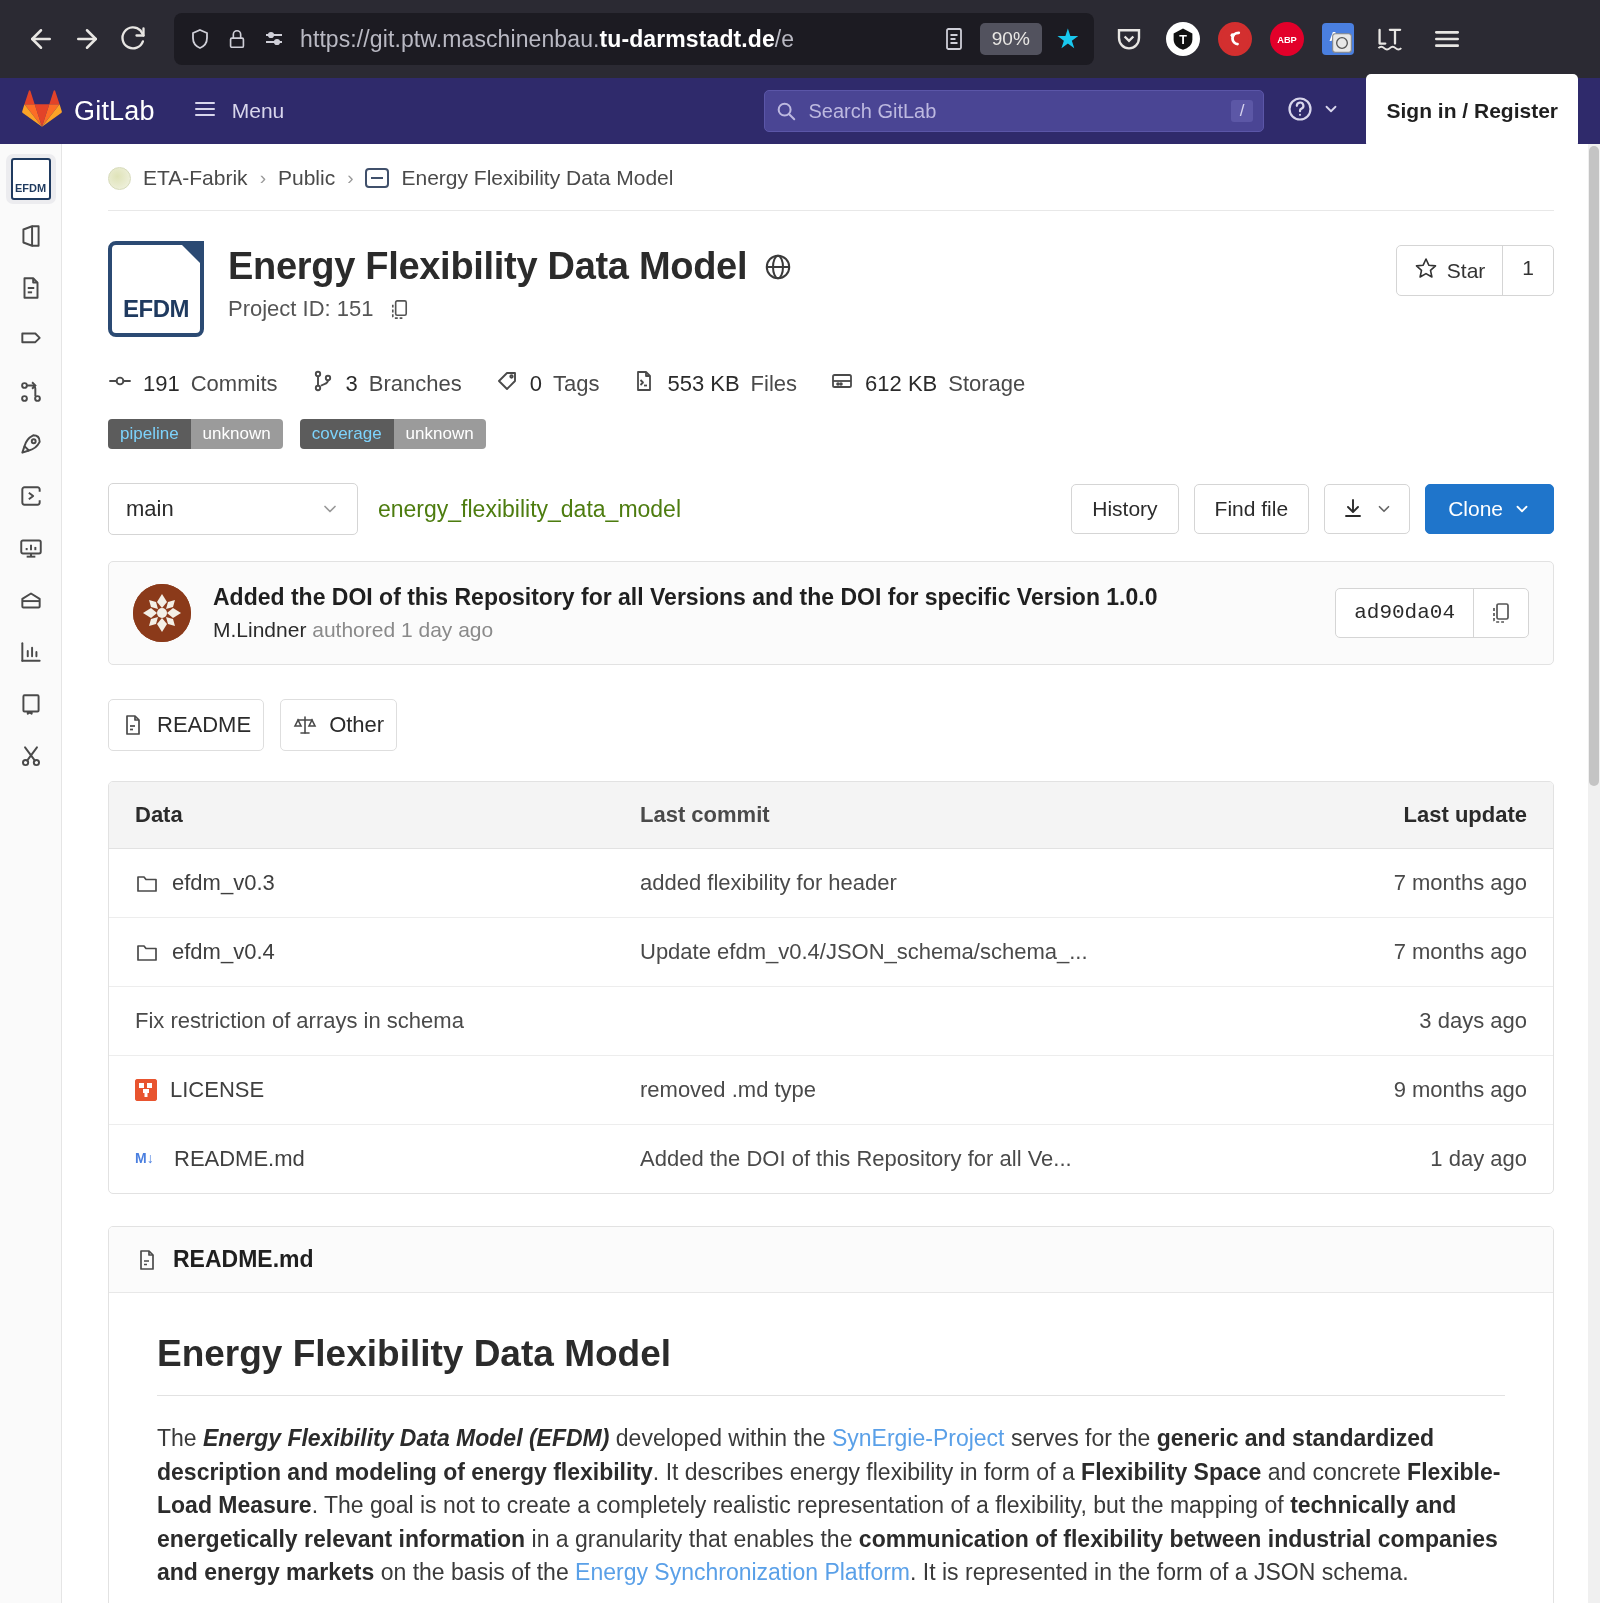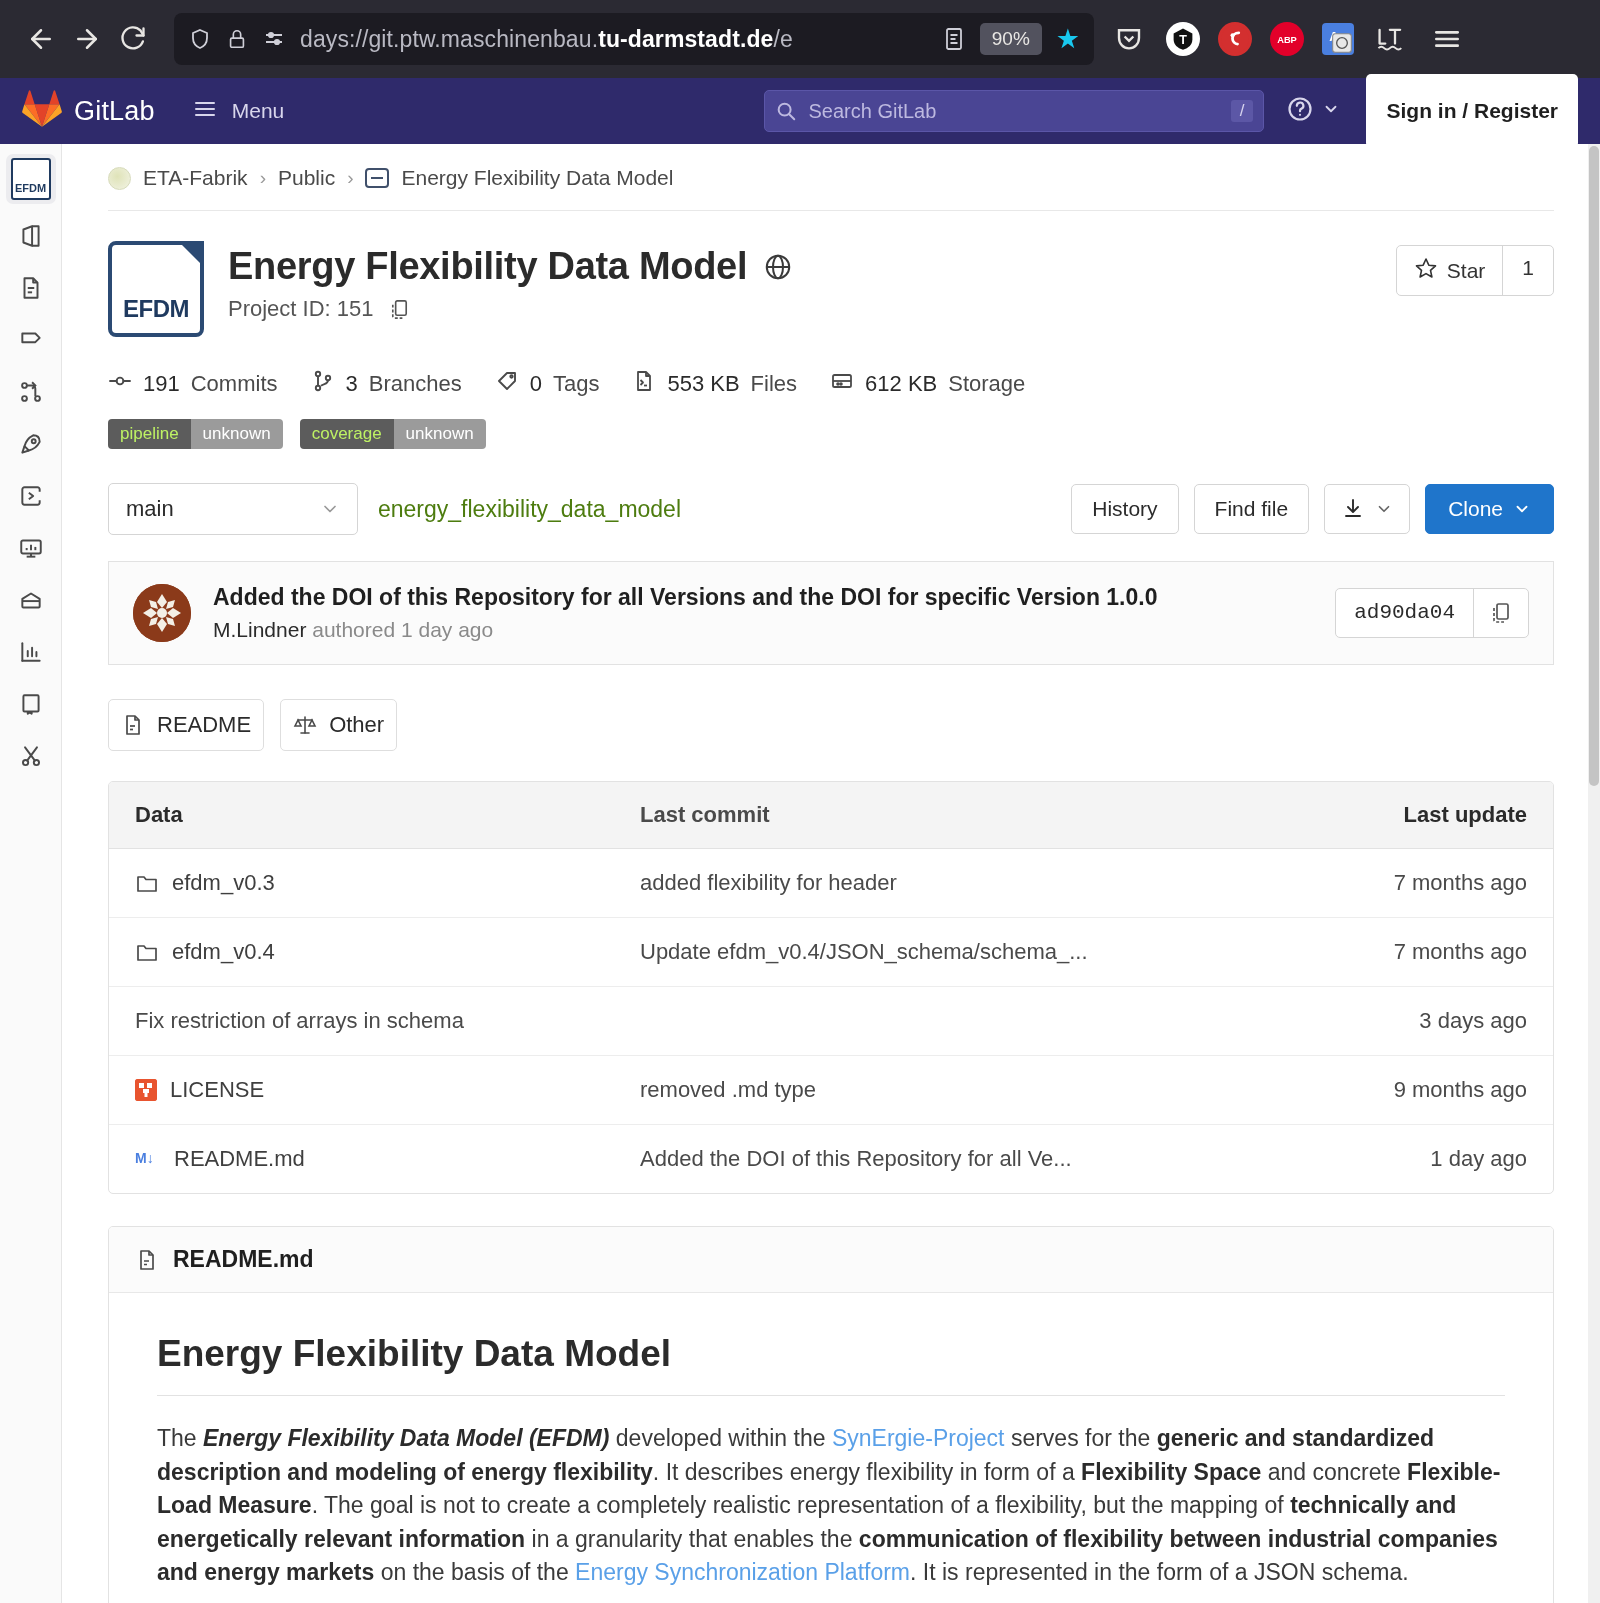--- a/index.html
+++ b/index.html
@@ -221,21 +221,21 @@
   }
   .star-btn { display:flex;align-items:center;gap:9px; padding: 10px 17px; font-size:21px; color:#333;}
   .star-count { padding: 10px 19px; font-size:21px; color:#333; border-left:1px solid #d5d5d5;}
 
   
   .stats { display:flex; align-items:center; gap: 33px; margin-top: 32px; }
   .stat { display:flex; align-items:center; gap:11px; font-size:22px; color:#4a4a4a;}
   .stat b { color:#2b2b2b; font-weight:400;}
   .badges { display:flex; gap: 17px; margin-top: 20px;}
   .badge { display:flex; border-radius:4px; overflow:hidden; font-size:17px;}
-  .badge .k { background:#5c5c5c; color:#bef264; padding:5px 12px;}
+  .badge .k { background:#5c5c5c; color:#7dd3fc; padding:5px 12px;}
   .badge .v { background:#9b9b9b; color:#fff; padding:5px 12px;}
 
   
   .branch-row { display:flex; align-items:center; margin-top: 34px; gap: 20px;}
   .branch-select {
     width: 250px; height: 52px;
     border:1px solid #d5d5d5; border-radius:5px;
     background:#fff;
     display:flex; align-items:center; justify-content:space-between;
     padding: 0 17px;
@@ -250,21 +250,21 @@
   }
   .btn-dl { padding: 12px 16px; }
   .btn-clone {
     background:#1f75cb; border-color:#1f75cb; color:#fff;
     padding: 12px 22px; font-weight:400;
   }
 
   
   .commit-card {
     margin-top: 26px;
-    border:1px solid #e2e2e2; border-radius:0;
+    border:1px solid #e2e2e2; border-radius:5px;
     background:#fbfbfb;
     padding: 22px 24px;
     display:flex; align-items:center; gap: 22px;
   }
   .commit-avatar {
     width:58px;height:58px;border-radius:50%;
     background:#8b3a1a;
     flex:0 0 auto;
     display:flex;align-items:center;justify-content:center;
     color:#fff;
@@ -393,21 +393,21 @@
         </svg>
     </span>
     <span class="url-icon">
       <svg width="24" height="24" viewBox="0 0 24 24" fill="none" stroke="currentColor" stroke-width="1.8">
           <line x1="4" y1="8" x2="20" y2="8"></line>
           <line x1="4" y1="15" x2="20" y2="15"></line>
           <circle cx="9" cy="8" r="2.2" fill="currentColor"></circle>
           <circle cx="15" cy="15" r="2.2" fill="currentColor"></circle>
         </svg>
     </span>
-    <span class="url-text"><span>days://git.ptw.maschinenbau.</span><b>tu-darmstadt.de</b><span>/e</span></span>
+    <span class="url-text"><span>https://git.ptw.maschinenbau.</span><b>tu-darmstadt.de</b><span>/e</span></span>
     <span class="url-icon">
       <svg width="24" height="26" viewBox="0 0 24 26" fill="none" stroke="currentColor" stroke-width="1.8">
           <rect x="5" y="3" width="14" height="20" rx="1.5"></rect>
           <line x1="8.5" y1="9" x2="15.5" y2="9"></line>
           <line x1="8.5" y1="13" x2="13.5" y2="13"></line>
           <line x1="8.5" y1="17" x2="15.5" y2="17"></line>
         </svg>
     </span>
     <span class="zoom-badge">90%</span>
     <span class="star-url">★</span>

